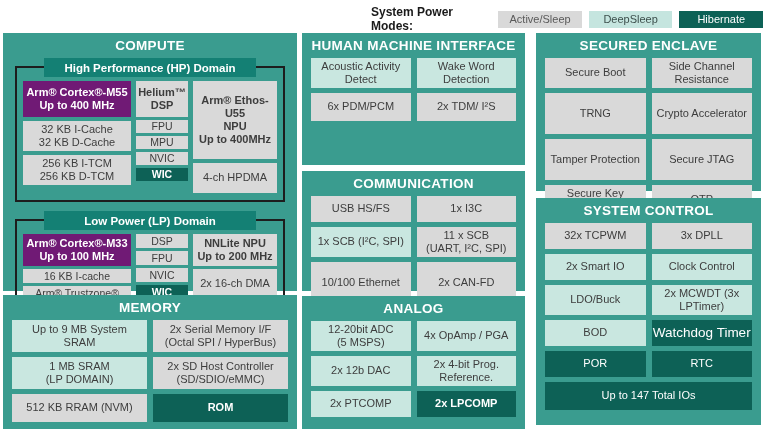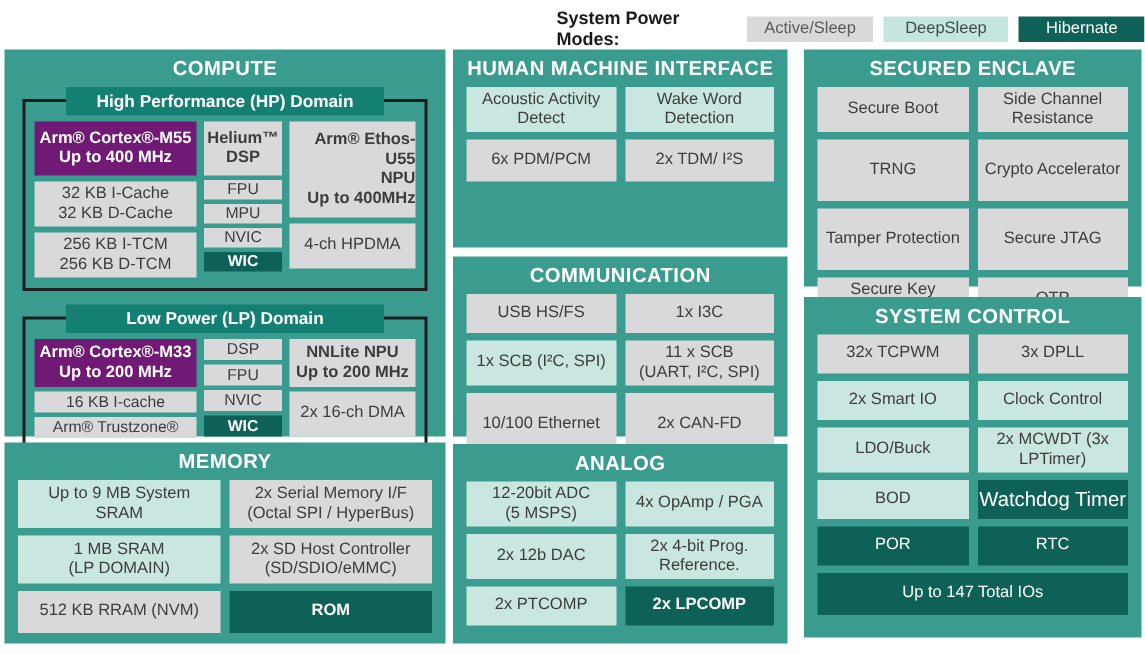--- a/index.html
+++ b/index.html
@@ -42,21 +42,21 @@
   .dgrid { display: flex; gap: 5px; }
   .dcol { display: flex; flex-direction: column; gap: 4px; }
   .colA { width: 108px; }
   .colB { width: 52px; gap: 3px; }
   .colC { flex: 1; }
   .h13 { height: 13px; font-size: 10.5px; }
   .h14 { height: 14px; font-size: 10.5px; }
   .h30 { height: 30px; }
   .h32 { height: 32px; }
   .h36 { height: 36px; }
-  .h70 { height: 64px; text-align: right; }
+  .h70 { height: 78px; }
 
   
   .grid2 { display: grid; grid-template-columns: 1fr 1fr; gap: 5px 6px; padding: 2px 9px 0; }
   .r26 { height: 26px; }
   .r25 { height: 41px; }
   .r28 { height: 28px; }
   .r30 { height: 30px; }
   .r32 { height: 32px; }
   .span2 { grid-column: 1 / span 2; }
 </style>
@@ -99,21 +99,21 @@
         <div class="box h30">4-ch HPDMA</div>
       </div>
     </div>
   </div>
 
   <div class="domain" style="margin-top:17px;">
     <div class="domain-header">Low Power (LP) Domain</div>
     <div class="dgrid">
       <div class="dcol colA" style="gap:3px;">
         <div class="box dark-gray h32">Arm® Cortex®-M33
-Up to 200 MHz</div>
+Up to 100 MHz</div>
         <div class="box h14">16 KB I-cache</div>
         <div class="box h14">Arm® Trustzone®</div>
       </div>
       <div class="dcol colB">
         <div class="box h14">DSP</div>
         <div class="box h14">FPU</div>
         <div class="box h14">NVIC</div>
         <div class="box teal-dark bold h14">WIC</div>
       </div>
       <div class="dcol colC" style="gap:3px;">

